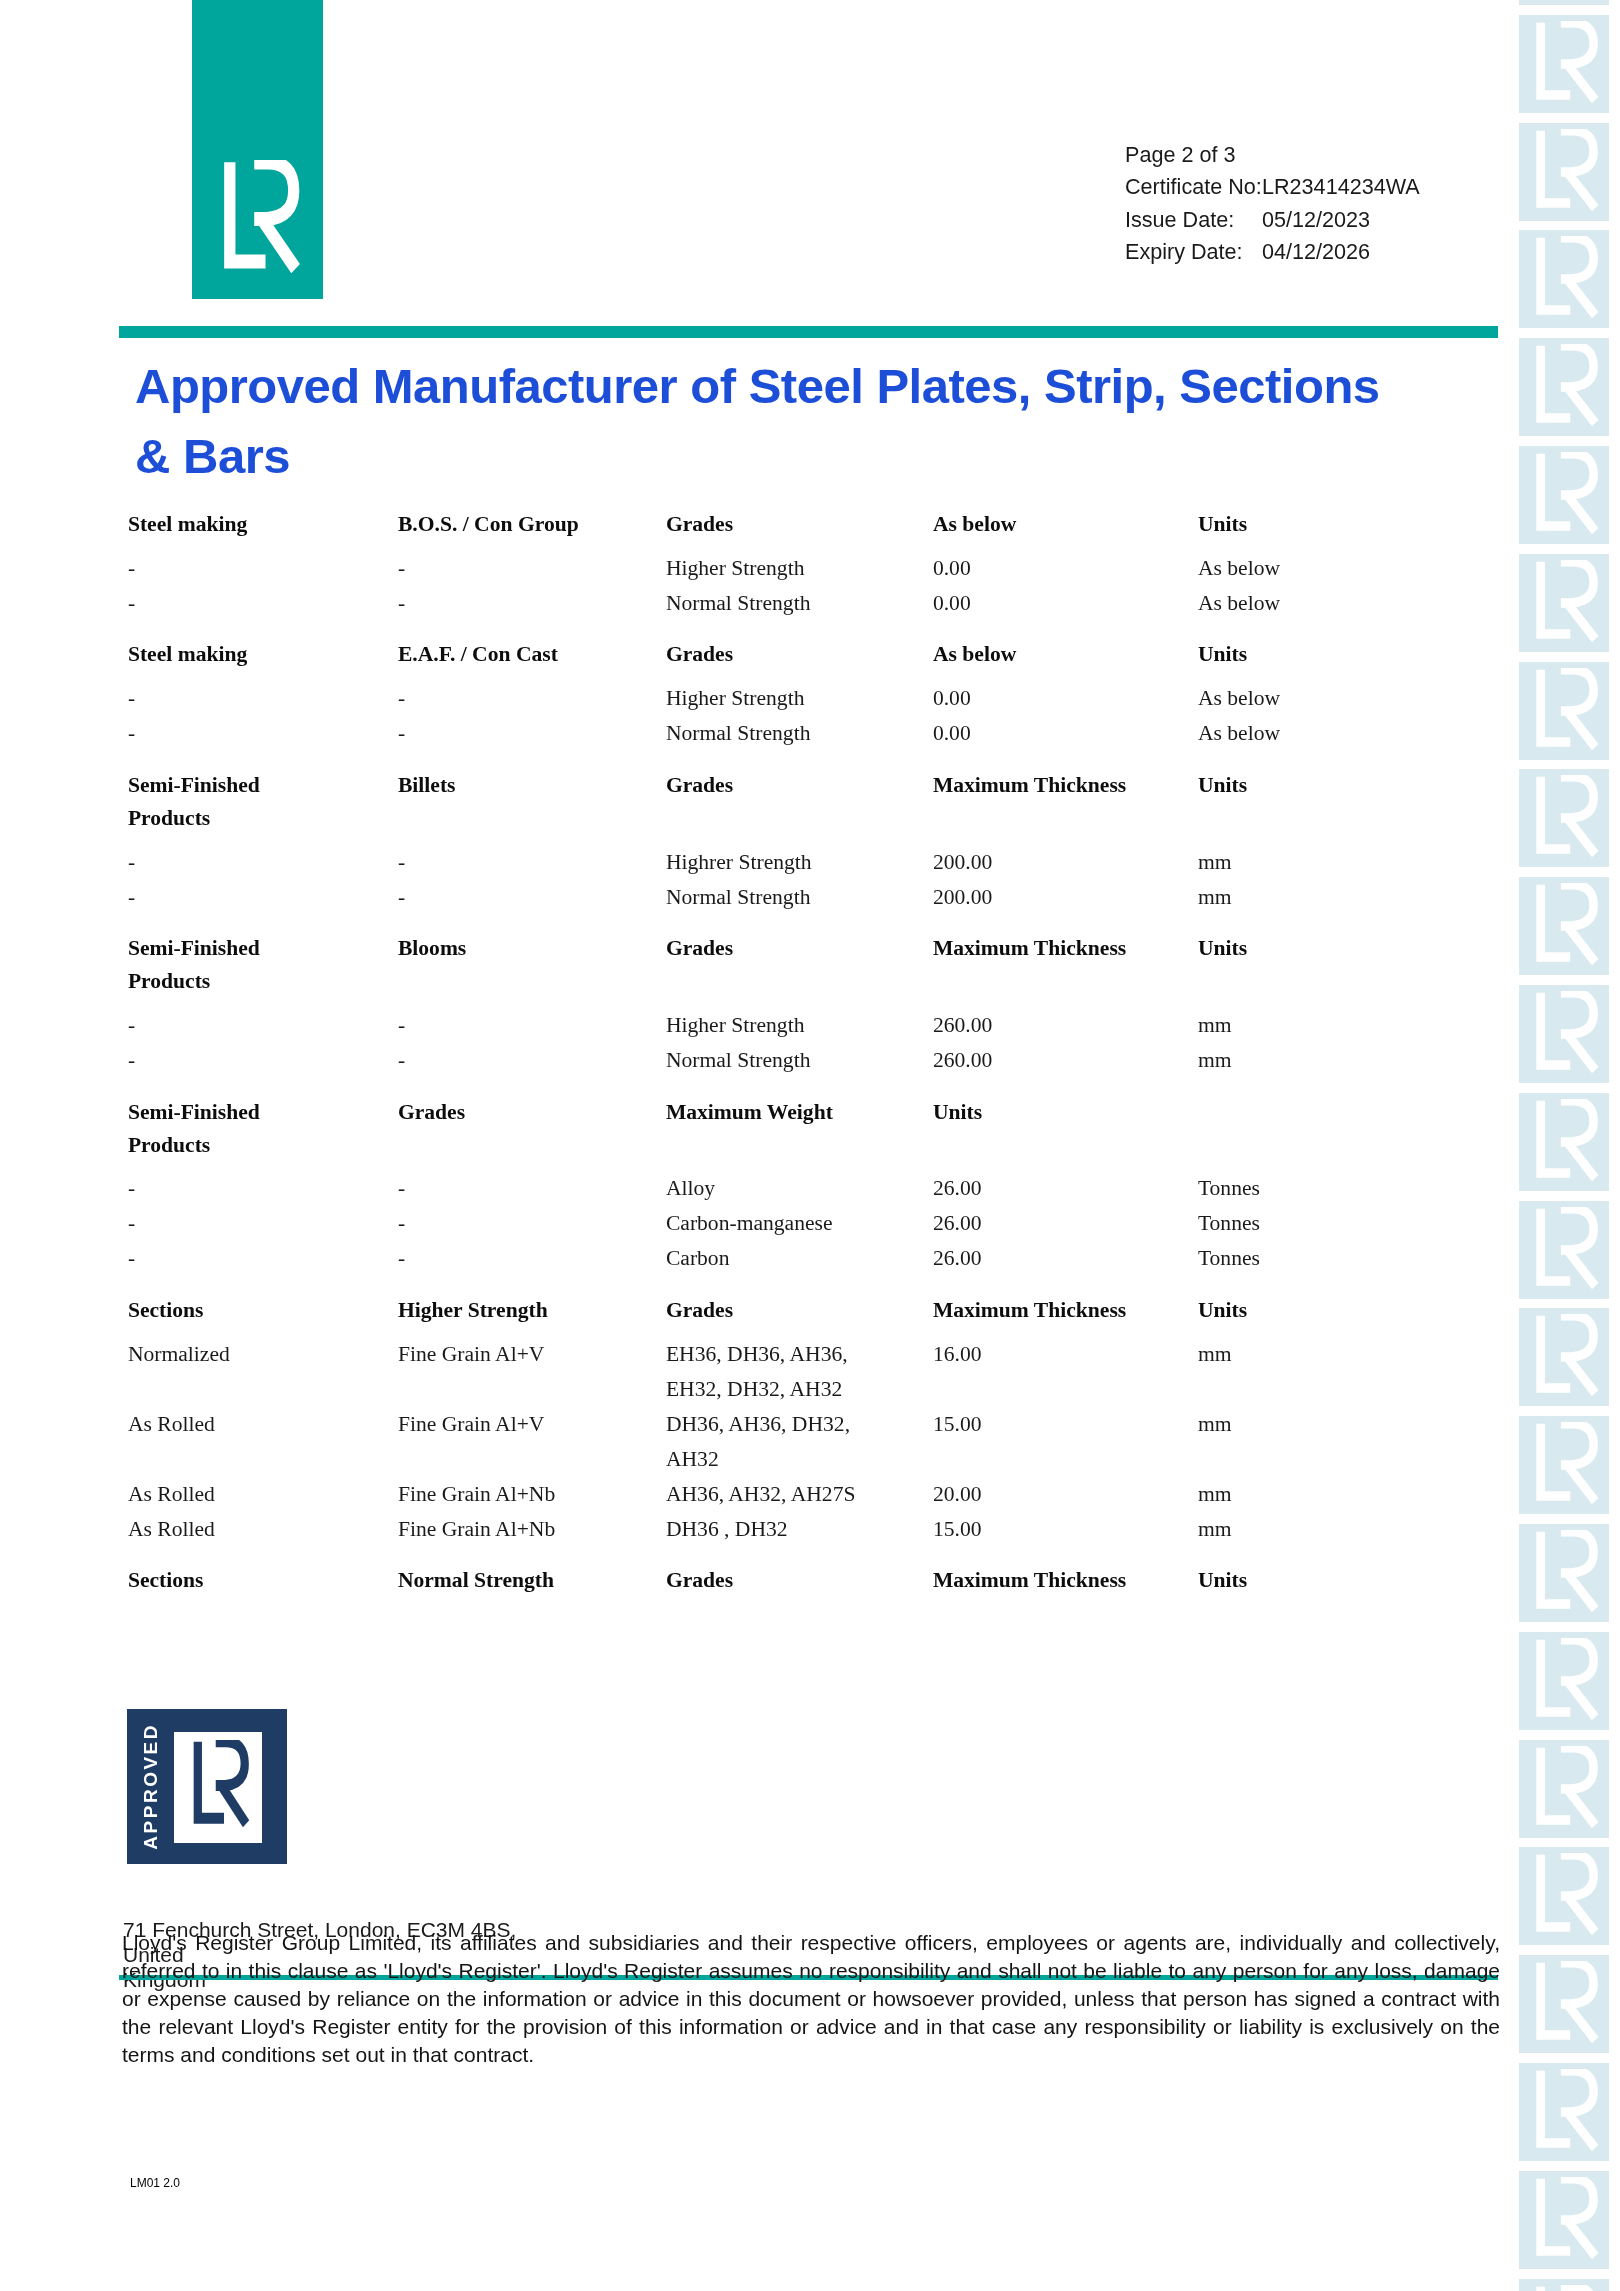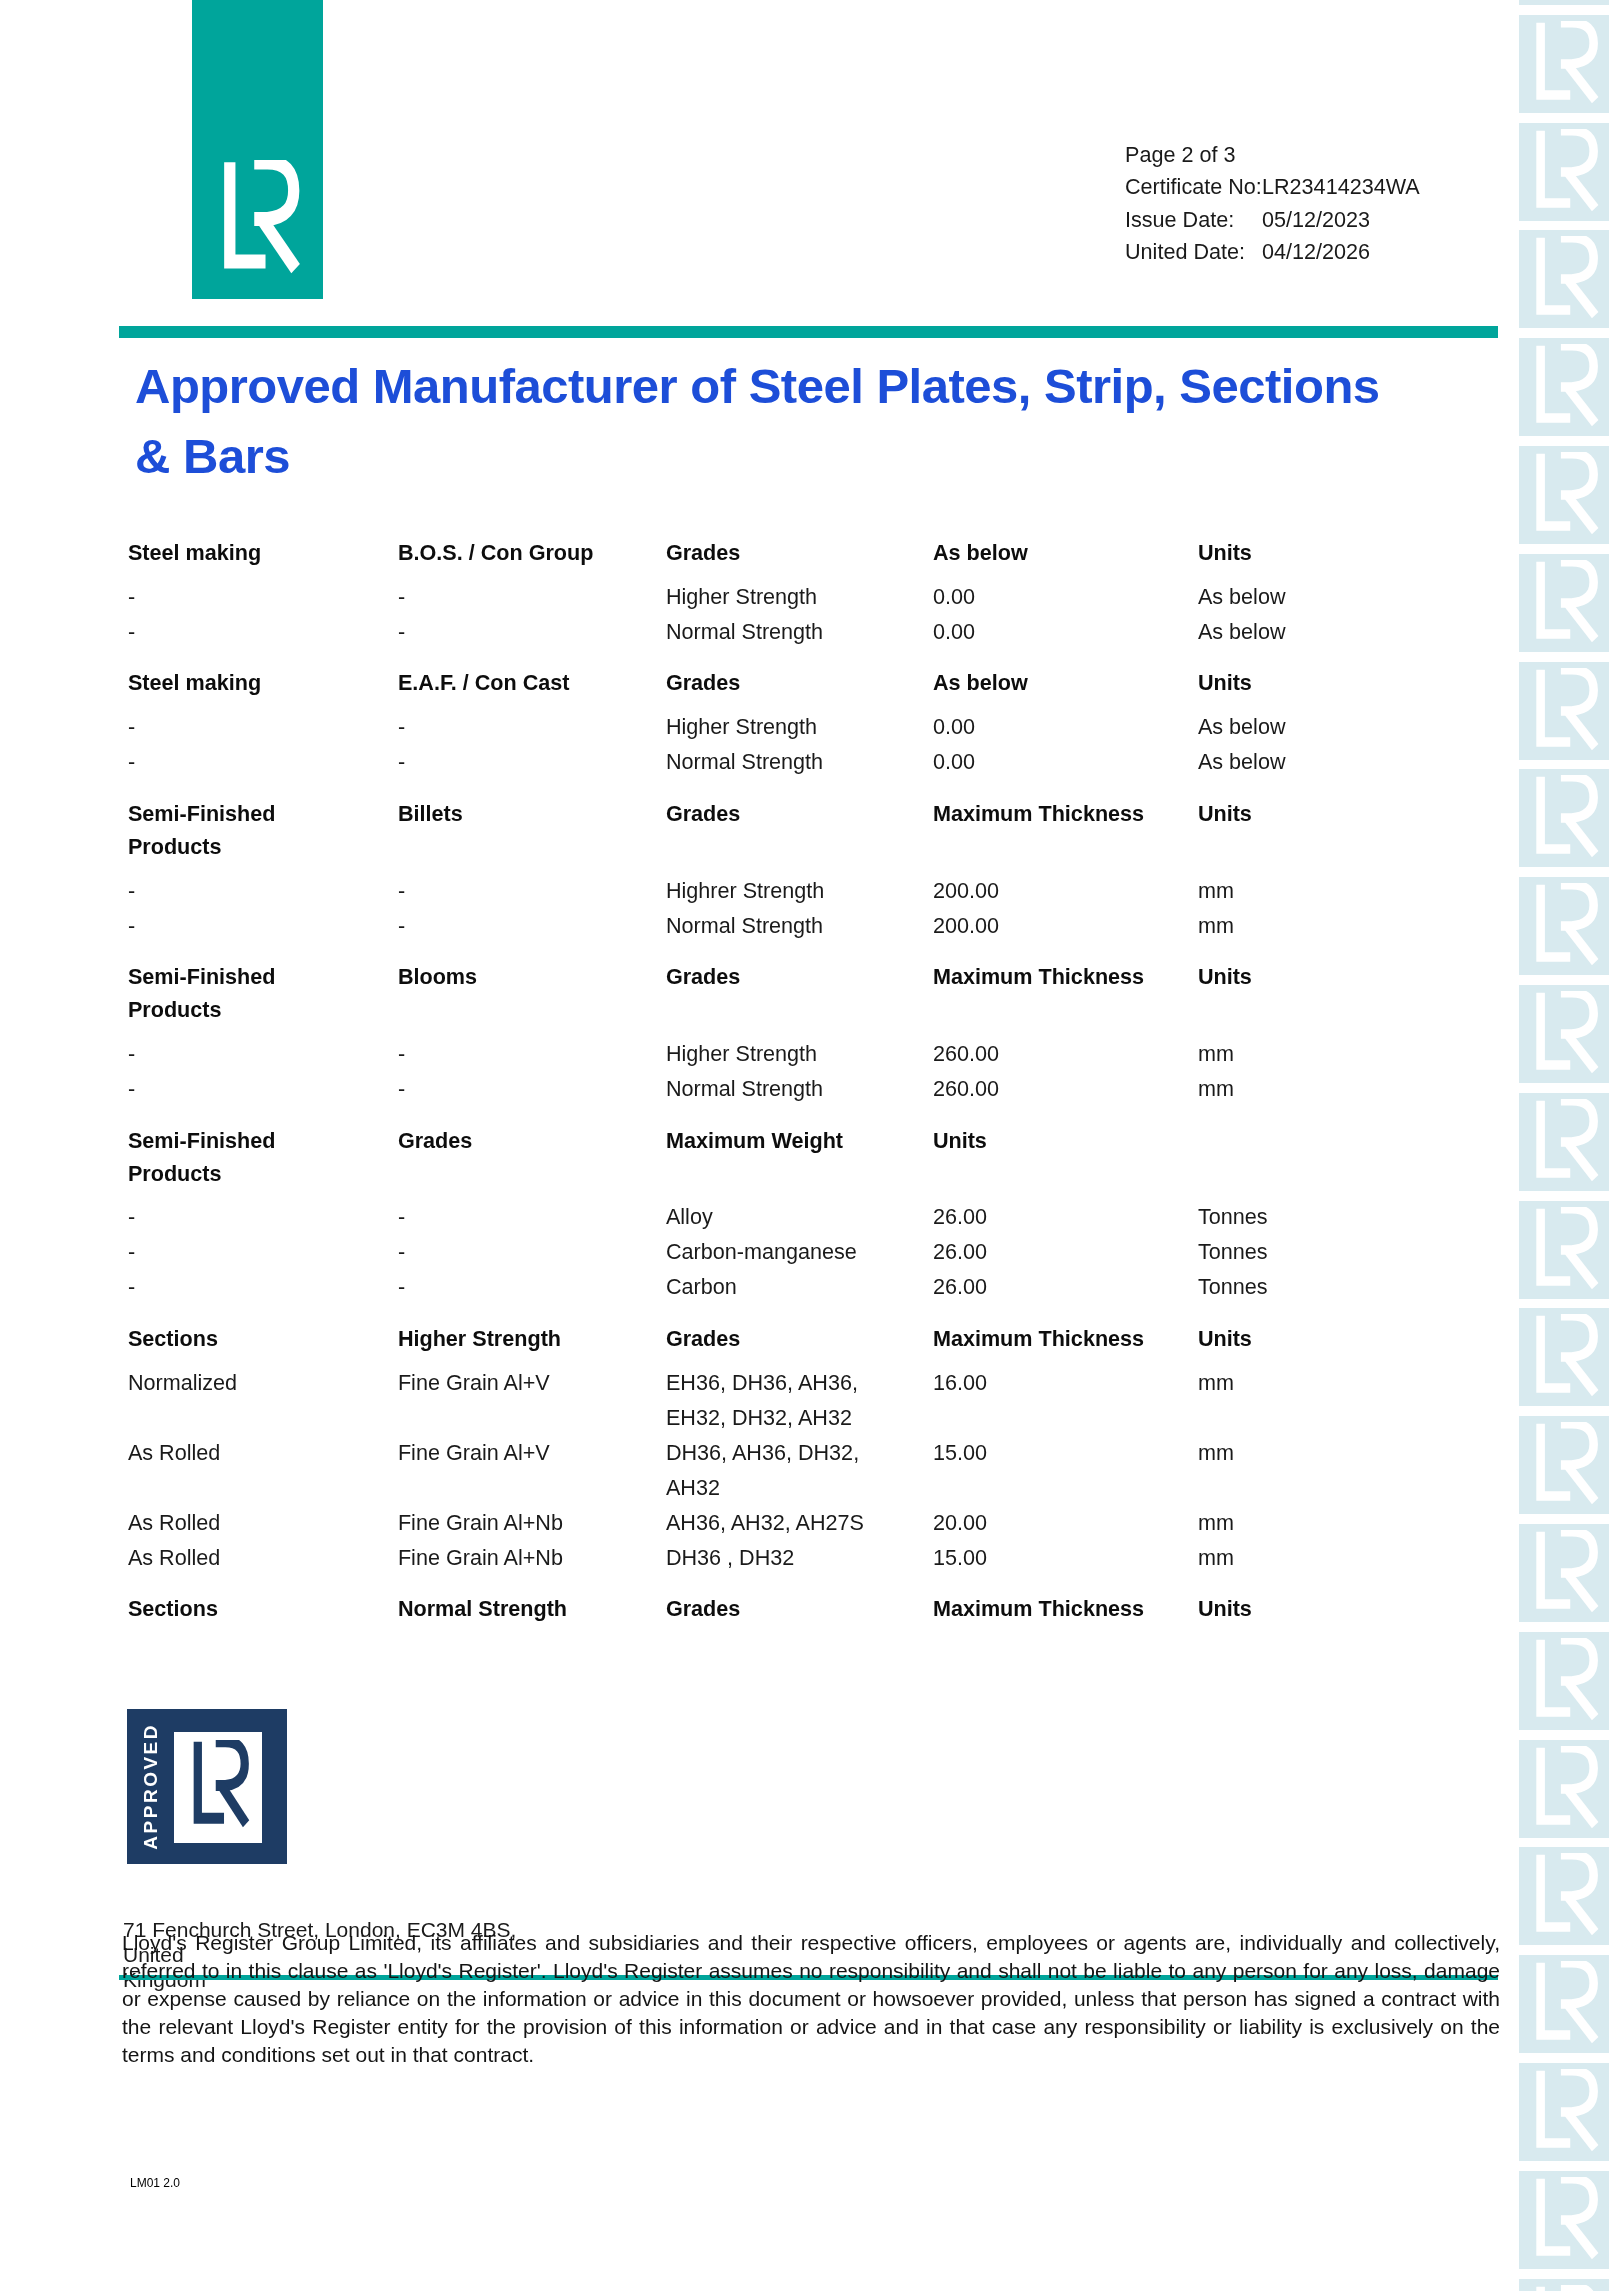--- a/index.html
+++ b/index.html
@@ -35,21 +35,21 @@
   .cert-info .crow{display:flex;margin-bottom:8.8px;white-space:nowrap;}
   .cert-info .clabel{width:137px;flex:none;}
   .rule-top{position:absolute;left:119px;top:326px;width:1379px;height:11.8px;background:var(--teal);}
   .page-title{
     position:absolute;left:135px;top:351px;width:1372px;
     font-size:49px;line-height:70px;font-weight:700;color:#1d4ed8;
     letter-spacing:-0.5px;
   }
   .page-title span{display:block;}
   
-  .steel-table{position:absolute;left:122px;top:536px;width:1376px;padding-left:5.9px;font-size:21.6px;}
+  .steel-table{position:absolute;left:122px;top:508px;width:1376px;padding-left:5.9px;font-size:21.6px;font-family:Liberation Serif, serif;}
   .tgroup{margin-bottom:17.6px;}
   .trow{display:grid;grid-template-columns:270px 268px 267px 265px 1fr;}
   .trow > div{white-space:pre-line;line-height:35px;padding-right:9.8px;}
   .thead{margin-bottom:9.8px;}
   .thead > div{font-weight:700;color:#0d0d0d;line-height:33px;}
   
   .stamp{position:absolute;left:127px;top:1709px;width:160px;height:155px;background:var(--navy);}
   .stamp-vtext{
     position:absolute;left:0;top:0;width:47px;height:155px;
     display:flex;align-items:center;justify-content:center;
@@ -338,21 +338,21 @@
   </div>
   <div class="crow">
     <span class="clabel">Certificate No:</span>
     <span>LR23414234WA</span>
   </div>
   <div class="crow">
     <span class="clabel">Issue Date:</span>
     <span>05/12/2023</span>
   </div>
   <div class="crow">
-    <span class="clabel">United Date:</span>
+    <span class="clabel">Expiry Date:</span>
     <span>04/12/2026</span>
   </div>
 </div>
 
 <div class="rule-top"></div>
 
 <h1 class="page-title">
   <span>Approved Manufacturer of Steel Plates, Strip, Sections</span>
   <span>&amp; Bars</span>
 </h1>

